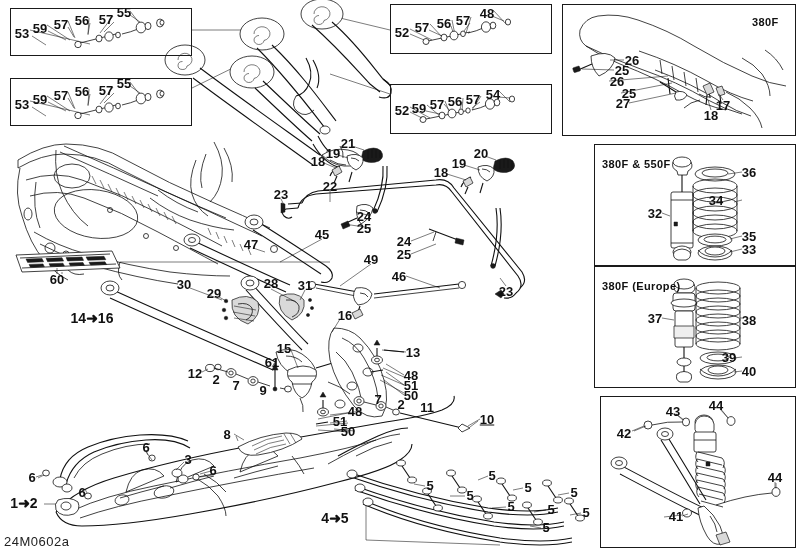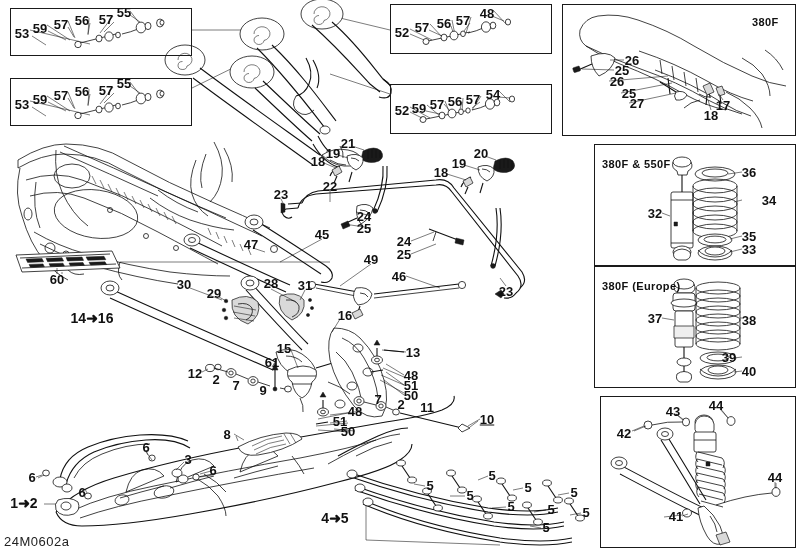--- a/index.html
+++ b/index.html
@@ -765,25 +765,25 @@
       <div class="cal" style="left: 402px; top: 110px;">52</div>
       <div class="cal" style="left: 419px; top: 108px;">59</div>
       <div class="cal" style="left: 437px; top: 104px;">57</div>
       <div class="cal" style="left: 455px; top: 101px;">56</div>
       <div class="cal" style="left: 473px; top: 99px;">57</div>
       <div class="cal" style="left: 493px; top: 94px;">54</div>
       <div class="cal" style="left: 632px; top: 60px;">26</div>
       <div class="cal" style="left: 622px; top: 70px;">25</div>
       <div class="cal" style="left: 617px; top: 81px;">26</div>
       <div class="cal" style="left: 629px; top: 93px;">25</div>
-      <div class="cal" style="left: 637px; top: 103px;">27</div>
+      <div class="cal" style="left: 623px; top: 103px;">27</div>
       <div class="cal" style="left: 723px; top: 105px;">17</div>
       <div class="cal" style="left: 711px; top: 115px;">18</div>
       <div class="cal" style="left: 749px; top: 172px;">36</div>
-      <div class="cal" style="left: 769px; top: 200px;">34</div>
+      <div class="cal" style="left: 716px; top: 200px;">34</div>
       <div class="cal" style="left: 749px; top: 236px;">35</div>
       <div class="cal" style="left: 749px; top: 249px;">33</div>
       <div class="cal" style="left: 655px; top: 213px;">32</div>
       <div class="cal" style="left: 749px; top: 320px;">38</div>
       <div class="cal" style="left: 716px; top: 357px; margin-left: 13px;">39</div>
       <div class="cal" style="left: 749px; top: 371px;">40</div>
       <div class="cal" style="left: 655px; top: 318px;">37</div>
       <div class="cal" style="left: 673px; top: 411px;">43</div>
       <div class="cal" style="left: 716px; top: 405px;">44</div>
       <div class="cal" style="left: 624px; top: 433px;">42</div>

